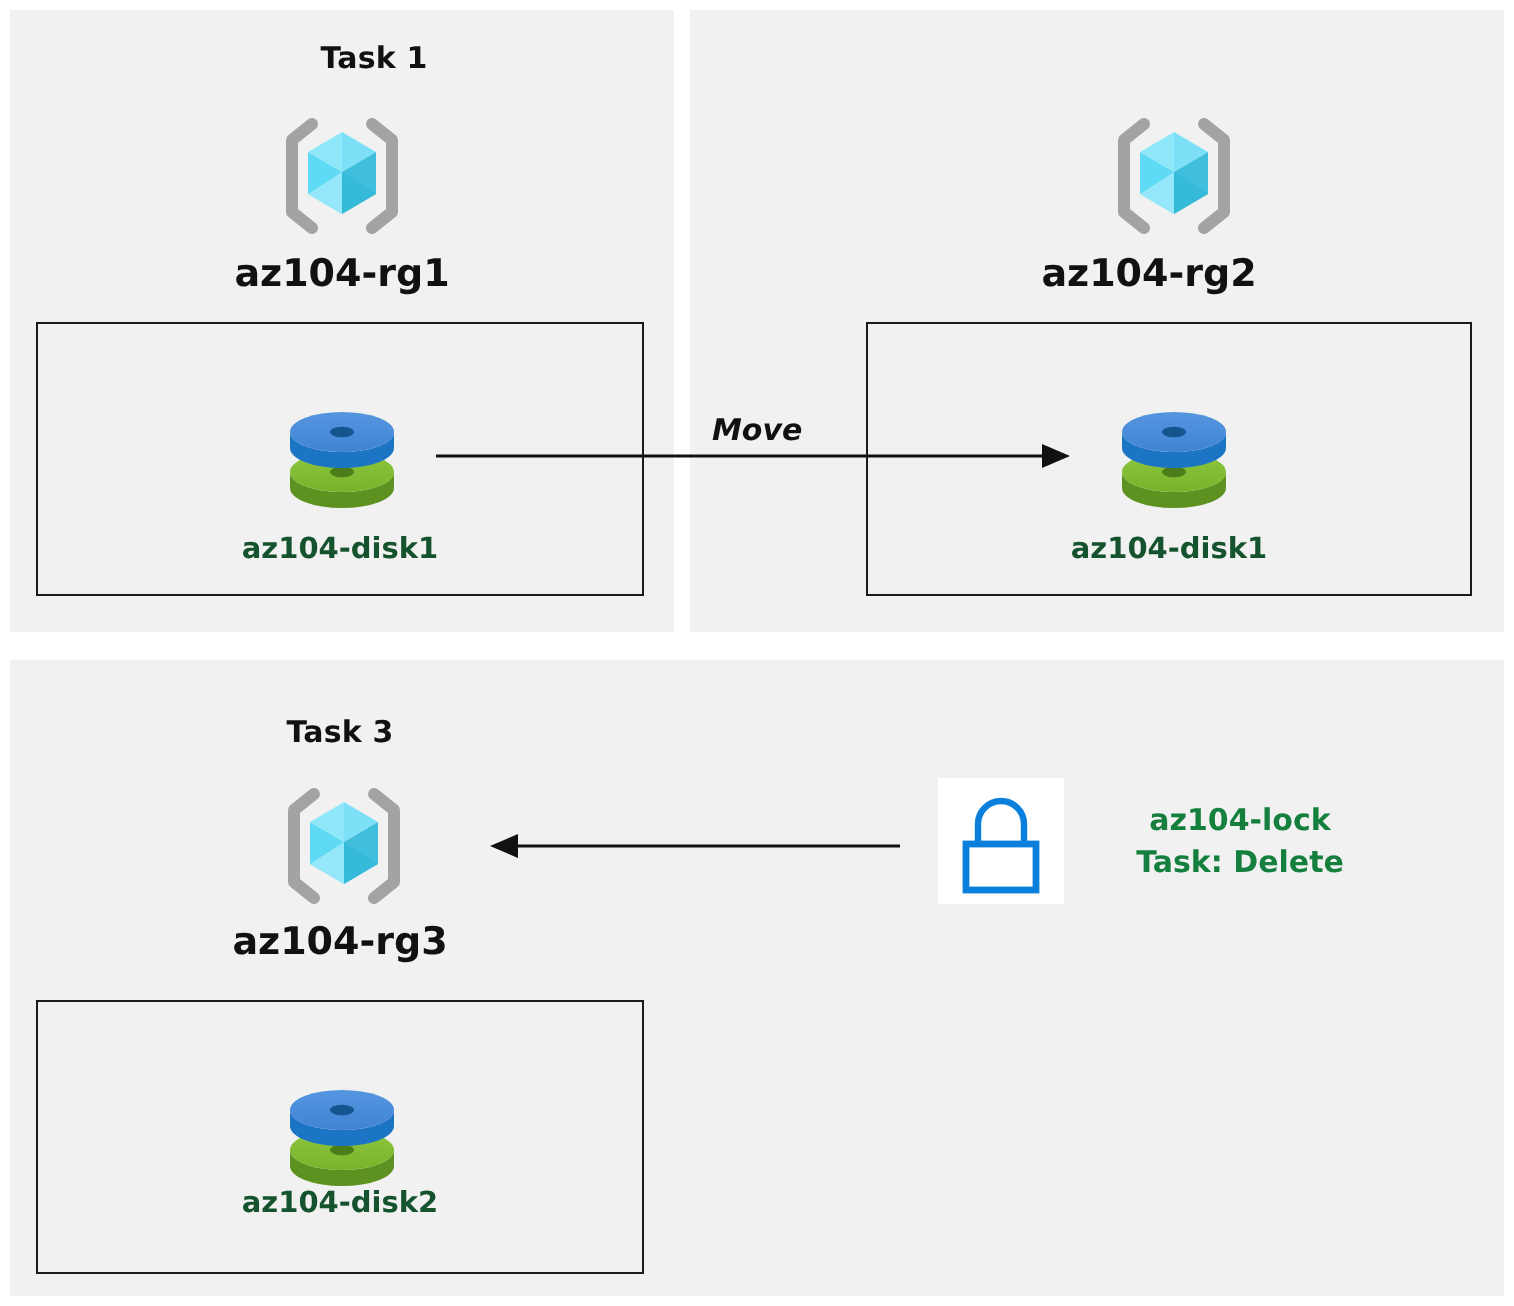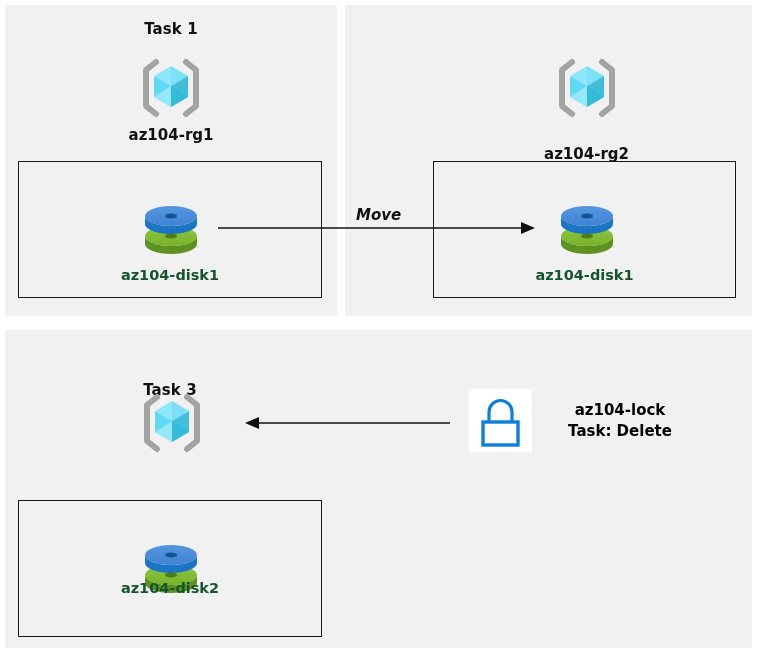--- a/index.html
+++ b/index.html
@@ -48,46 +48,46 @@
     position: absolute;
     font-size: 15px;
     font-weight: bold;
     color: #111111;
     text-align: center;
     white-space: nowrap;
     letter-spacing: 0.1px;
   }
   .rg-label {
     position: absolute;
+    font-size: 19px;
+    font-weight: bold;
+    color: #111111;
+    text-align: center;
+    white-space: nowrap;
+  }
+  .disk-label {
+    position: absolute;
+    font-size: 14.5px;
+    font-weight: bold;
+    color: #14532d;
+    text-align: center;
+    white-space: nowrap;
+  }
+  .move-label {
+    position: absolute;
     font-size: 15px;
     font-weight: bold;
     color: #111111;
-    text-align: center;
-    white-space: nowrap;
-  }
-  .disk-label {
-    position: absolute;
-    font-size: 14.5px;
-    font-weight: bold;
-    color: #14532d;
-    text-align: center;
-    white-space: nowrap;
-  }
-  .move-label {
+    white-space: nowrap;
+  }
+  .lock-label {
     position: absolute;
     font-size: 15px;
     font-weight: bold;
-    color: #111111;
-    white-space: nowrap;
-  }
-  .lock-label {
-    position: absolute;
-    font-size: 15px;
-    font-weight: bold;
-    color: #000000;
+    color: #15803d;
     text-align: center;
     line-height: 21px;
     white-space: nowrap;
   }
 
   
   .icon-rg {
     position: absolute;
     width: 72px;
     height: 62px;
@@ -111,21 +111,21 @@
     overflow: visible;
   }
 </style>
 </head>
 <body>
 
 <div class="canvas">
 
   <div class="panel" id="panel-task1"></div>
 
-  <div class="task-title" style="left:5px; top:20px; width:332px;">Task 1</div>
+  <div class="task-title" style="left:5px; top:20px; width:332px;padding-left:16px;">Task 1</div>
 
   <div class="icon-rg" style="left:135px; top:57px;">
     <svg width="72" height="62" viewBox="0 0 72 62">
 
       <path d="M21 5 L11 13 L11 49 L21 57" fill="none" stroke="#a3a3a3" stroke-width="6" stroke-linecap="round" stroke-linejoin="round"></path>
 
       <path d="M51 5 L61 13 L61 49 L51 57" fill="none" stroke="#a3a3a3" stroke-width="6" stroke-linecap="round" stroke-linejoin="round"></path>
 
       <polygon points="36,9 19,19 36,29" fill="#8fe8fa"></polygon>
 
@@ -179,21 +179,21 @@
       <path d="M51 5 L61 13 L61 49 L51 57" fill="none" stroke="#a3a3a3" stroke-width="6" stroke-linecap="round" stroke-linejoin="round"></path>
       <polygon points="36,9 19,19 36,29" fill="#8fe8fa"></polygon>
       <polygon points="36,9 53,19 36,29" fill="#7ee0f7"></polygon>
       <polygon points="19,19 19,40 36,50 36,29" fill="#5fdaf5"></polygon>
       <polygon points="53,19 53,40 36,50 36,29" fill="#3fbfdd"></polygon>
       <polygon points="19,40 36,50 36,29" fill="#a6ecfb" opacity="0.75"></polygon>
       <polygon points="53,40 36,50 36,29" fill="#2fb6d6" opacity="0.55"></polygon>
     </svg>
   </div>
 
-  <div class="rg-label" style="left:448px; top:126px; width:277px;margin-top:19px;">az104-rg2</div>
+  <div class="rg-label" style="left:436px; top:126px; width:277px;">az104-rg2</div>
 
   <div class="resource-box" id="box-task2"></div>
 
   <div class="icon-disk" style="left:552px; top:196px;">
     <svg width="70" height="62" viewBox="0 0 70 62">
       <defs>
         <linearGradient id="blueTop2" x1="0" y1="0" x2="0" y2="1">
           <stop offset="0" stop-color="#5596e0"></stop>
           <stop offset="1" stop-color="#3f83d2"></stop>
         </linearGradient>
@@ -215,35 +215,36 @@
 
   <svg class="arrow-svg" style="left:218px; top:218px;" width="318" height="20">
     <line x1="0" y1="10" x2="303" y2="10" stroke="#111111" stroke-width="1.6"></line>
     <polygon points="303,4 317,10 303,16" fill="#111111"></polygon>
   </svg>
 
   <div class="move-label" style="left:356px; top:206px;font-style:italic;">Move</div>
 
   <div class="panel" id="panel-task3"></div>
 
-  <div class="task-title" style="left:18px; top:357px; width:304px;margin-top:24px;">Task 3</div>
+  <div class="task-title" style="left:18px; top:357px; width:304px;">Task 3</div>
 
   <div class="icon-rg" style="left:136px; top:392px;">
     <svg width="72" height="62" viewBox="0 0 72 62">
       <path d="M21 5 L11 13 L11 49 L21 57" fill="none" stroke="#a3a3a3" stroke-width="6" stroke-linecap="round" stroke-linejoin="round"></path>
       <path d="M51 5 L61 13 L61 49 L51 57" fill="none" stroke="#a3a3a3" stroke-width="6" stroke-linecap="round" stroke-linejoin="round"></path>
       <polygon points="36,9 19,19 36,29" fill="#8fe8fa"></polygon>
       <polygon points="36,9 53,19 36,29" fill="#7ee0f7"></polygon>
       <polygon points="19,19 19,40 36,50 36,29" fill="#5fdaf5"></polygon>
       <polygon points="53,19 53,40 36,50 36,29" fill="#3fbfdd"></polygon>
       <polygon points="19,40 36,50 36,29" fill="#a6ecfb" opacity="0.75"></polygon>
       <polygon points="53,40 36,50 36,29" fill="#2fb6d6" opacity="0.55"></polygon>
     </svg>
   </div>
 
+  <div class="rg-label" style="left:18px; top:460px; width:304px;">az104-rg3</div>
 
   <div class="resource-box" id="box-task3"></div>
 
   <div class="icon-disk" style="left:136px; top:535px;">
     <svg width="70" height="62" viewBox="0 0 70 62">
       <defs>
         <linearGradient id="blueTop3" x1="0" y1="0" x2="0" y2="1">
           <stop offset="0" stop-color="#5596e0"></stop>
           <stop offset="1" stop-color="#3f83d2"></stop>
         </linearGradient>
@@ -254,21 +255,21 @@
       </defs>
       <path d="M9 40 a26 10 0 0 0 52 0 l0 8 a26 10 0 0 1 -52 0 z" fill="#5d9221"></path>
       <ellipse cx="35" cy="40" rx="26" ry="10" fill="url(#greenTop3)"></ellipse>
       <ellipse cx="35" cy="40" rx="6" ry="2.6" fill="#4d7d1b"></ellipse>
       <path d="M9 20 a26 10 0 0 0 52 0 l0 8 a26 10 0 0 1 -52 0 z" fill="#1b74c4"></path>
       <ellipse cx="35" cy="20" rx="26" ry="10" fill="url(#blueTop3)"></ellipse>
       <ellipse cx="35" cy="20" rx="6" ry="2.6" fill="#14558f"></ellipse>
     </svg>
   </div>
 
-  <div class="disk-label" style="left:18px; top:580px; width:304px;">az104-disk2</div>
+  <div class="disk-label" style="left:18px; top:594px; width:304px;">az104-disk2</div>
 
   <svg class="arrow-svg" style="left:245px; top:413px;" width="205" height="20">
     <line x1="14" y1="10" x2="205" y2="10" stroke="#111111" stroke-width="1.6"></line>
     <polygon points="14,4 0,10 14,16" fill="#111111"></polygon>
   </svg>
 
   <div class="icon-lock-tile" style="left:469px; top:389px;">
     <svg width="63" height="63" viewBox="0 0 63 63">
       <rect x="0" y="0" width="63" height="63" fill="#ffffff"></rect>
 

